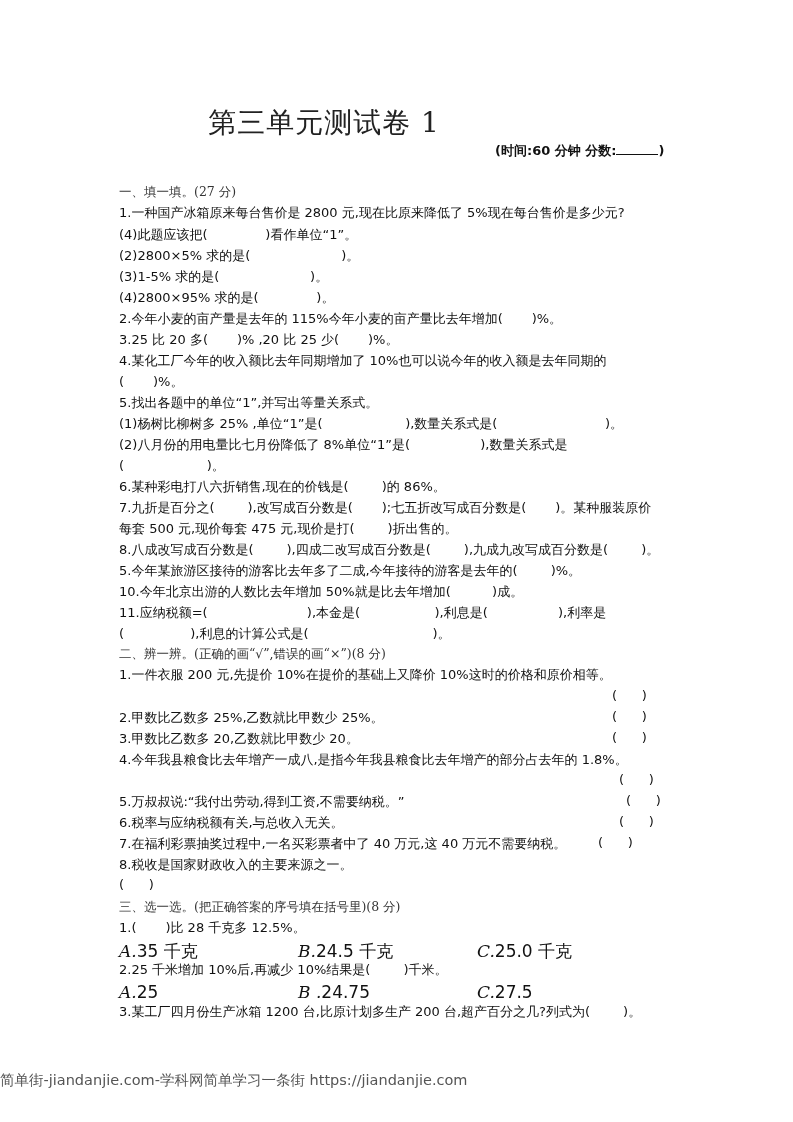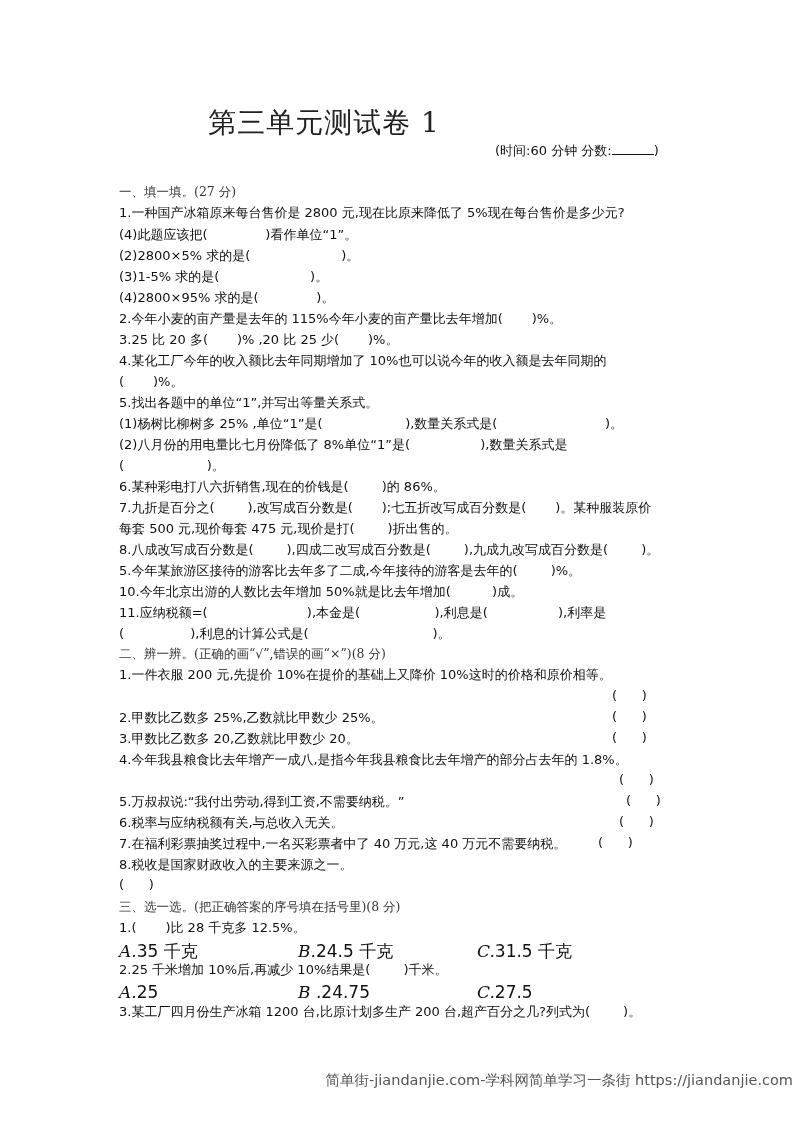--- a/index.html
+++ b/index.html
@@ -1,27 +1,27 @@
 <!DOCTYPE html>
 <html><head>
 <meta charset="utf-8">
 <style>
   html, body { margin: 0; padding: 0; background: #ffffff; }
   body { width: 793px; height: 1122px; position: relative; overflow: hidden;
          font-family: "DejaVu Sans", "Liberation Sans", sans-serif; color: #111; }
   .title { position: absolute; left: 0; width: 648px; top: 104px; text-align: center;
            font-family: "DejaVu Serif", "Liberation Serif", serif; font-size: 28px; color: #222; letter-spacing: 1px; }
-  .subtitle { position: absolute; left: 495px; top: 142px; font-size: 13px; color: #111; white-space: nowrap; }
+  .subtitle { position: absolute; left: 495px; top: 142px; font-size: 13px; color: #111; white-space: nowrap; font-weight: bold; }
   .blank { display: inline-block; width: 42px; border-bottom: 1px solid #111; height: 12px; vertical-align: baseline; }
   .line { position: absolute; left: 119px; font-size: 13px; line-height: 18px; white-space: pre; color: #111; }
   .section { color: #333; font-family: "DejaVu Serif", "Liberation Serif", serif; font-size: 12.5px; }
   .paren-right { position: absolute; font-size: 13px; white-space: pre; }
   .opt { position: absolute; font-size: 17px; white-space: pre; }
   .opt i { font-family: "DejaVu Serif", "Liberation Serif", serif; font-style: italic; }
-  .footer { position: absolute; left: 0; width: 793px; top: 1071px; text-align: right; font-size: 14.5px; color: #555; }
+  .footer { position: absolute; left: 0; width: 793px; top: 1071px; text-align: left; font-size: 14.5px; color: #555; }
 </style>
 </head>
 <body>
 
 <div class="title">第三单元测试卷 1</div>
 <div class="subtitle">
   <span>(时间:60 分钟    分数:</span><span class="blank"></span><span>)</span>
 </div>
 
 <div class="line section" style="top:183px">一、填一填。(27 分)</div>
@@ -62,21 +62,21 @@
 <div class="paren-right" style="left:619px; top:814px">(      )</div>
 <div class="line" style="top:835px">7.在福利彩票抽奖过程中,一名买彩票者中了 40 万元,这 40 万元不需要纳税。</div>
 <div class="paren-right" style="left:598px; top:835px">(      )</div>
 <div class="line" style="top:856px">8.税收是国家财政收入的主要来源之一。</div>
 <div class="paren-right" style="left:119px; top:877px">(      )</div>
 
 <div class="line section" style="top:898px">三、选一选。(把正确答案的序号填在括号里)(8 分)</div>
 <div class="line" style="top:919px">1.(       )比 28 千克多 12.5%。</div>
 <div class="opt" style="left:119px; top:940px"><i>A.</i><span>35 千克</span></div>
 <div class="opt" style="left:298px; top:940px"><i>B.</i><span>24.5 千克</span></div>
-<div class="opt" style="left:477px; top:940px"><i>C.</i><span>31.5 千克</span></div>
+<div class="opt" style="left:477px; top:940px"><i>C.</i><span>25.0 千克</span></div>
 
 <div class="line" style="top:961px">2.25 千米增加 10%后,再减少 10%结果是(        )千米。</div>
 <div class="opt" style="left:119px; top:982px"><i>A.</i><span>25</span></div>
 <div class="opt" style="left:298px; top:982px"><i>B .</i><span>24.75</span></div>
 <div class="opt" style="left:477px; top:982px"><i>C.</i><span>27.5</span></div>
 
 <div class="line" style="top:1003px">3.某工厂四月份生产冰箱 1200 台,比原计划多生产 200 台,超产百分之几?列式为(        )。</div>
 
 <div class="footer">简单街-jiandanjie.com-学科网简单学习一条街 https://jiandanjie.com</div>
 

